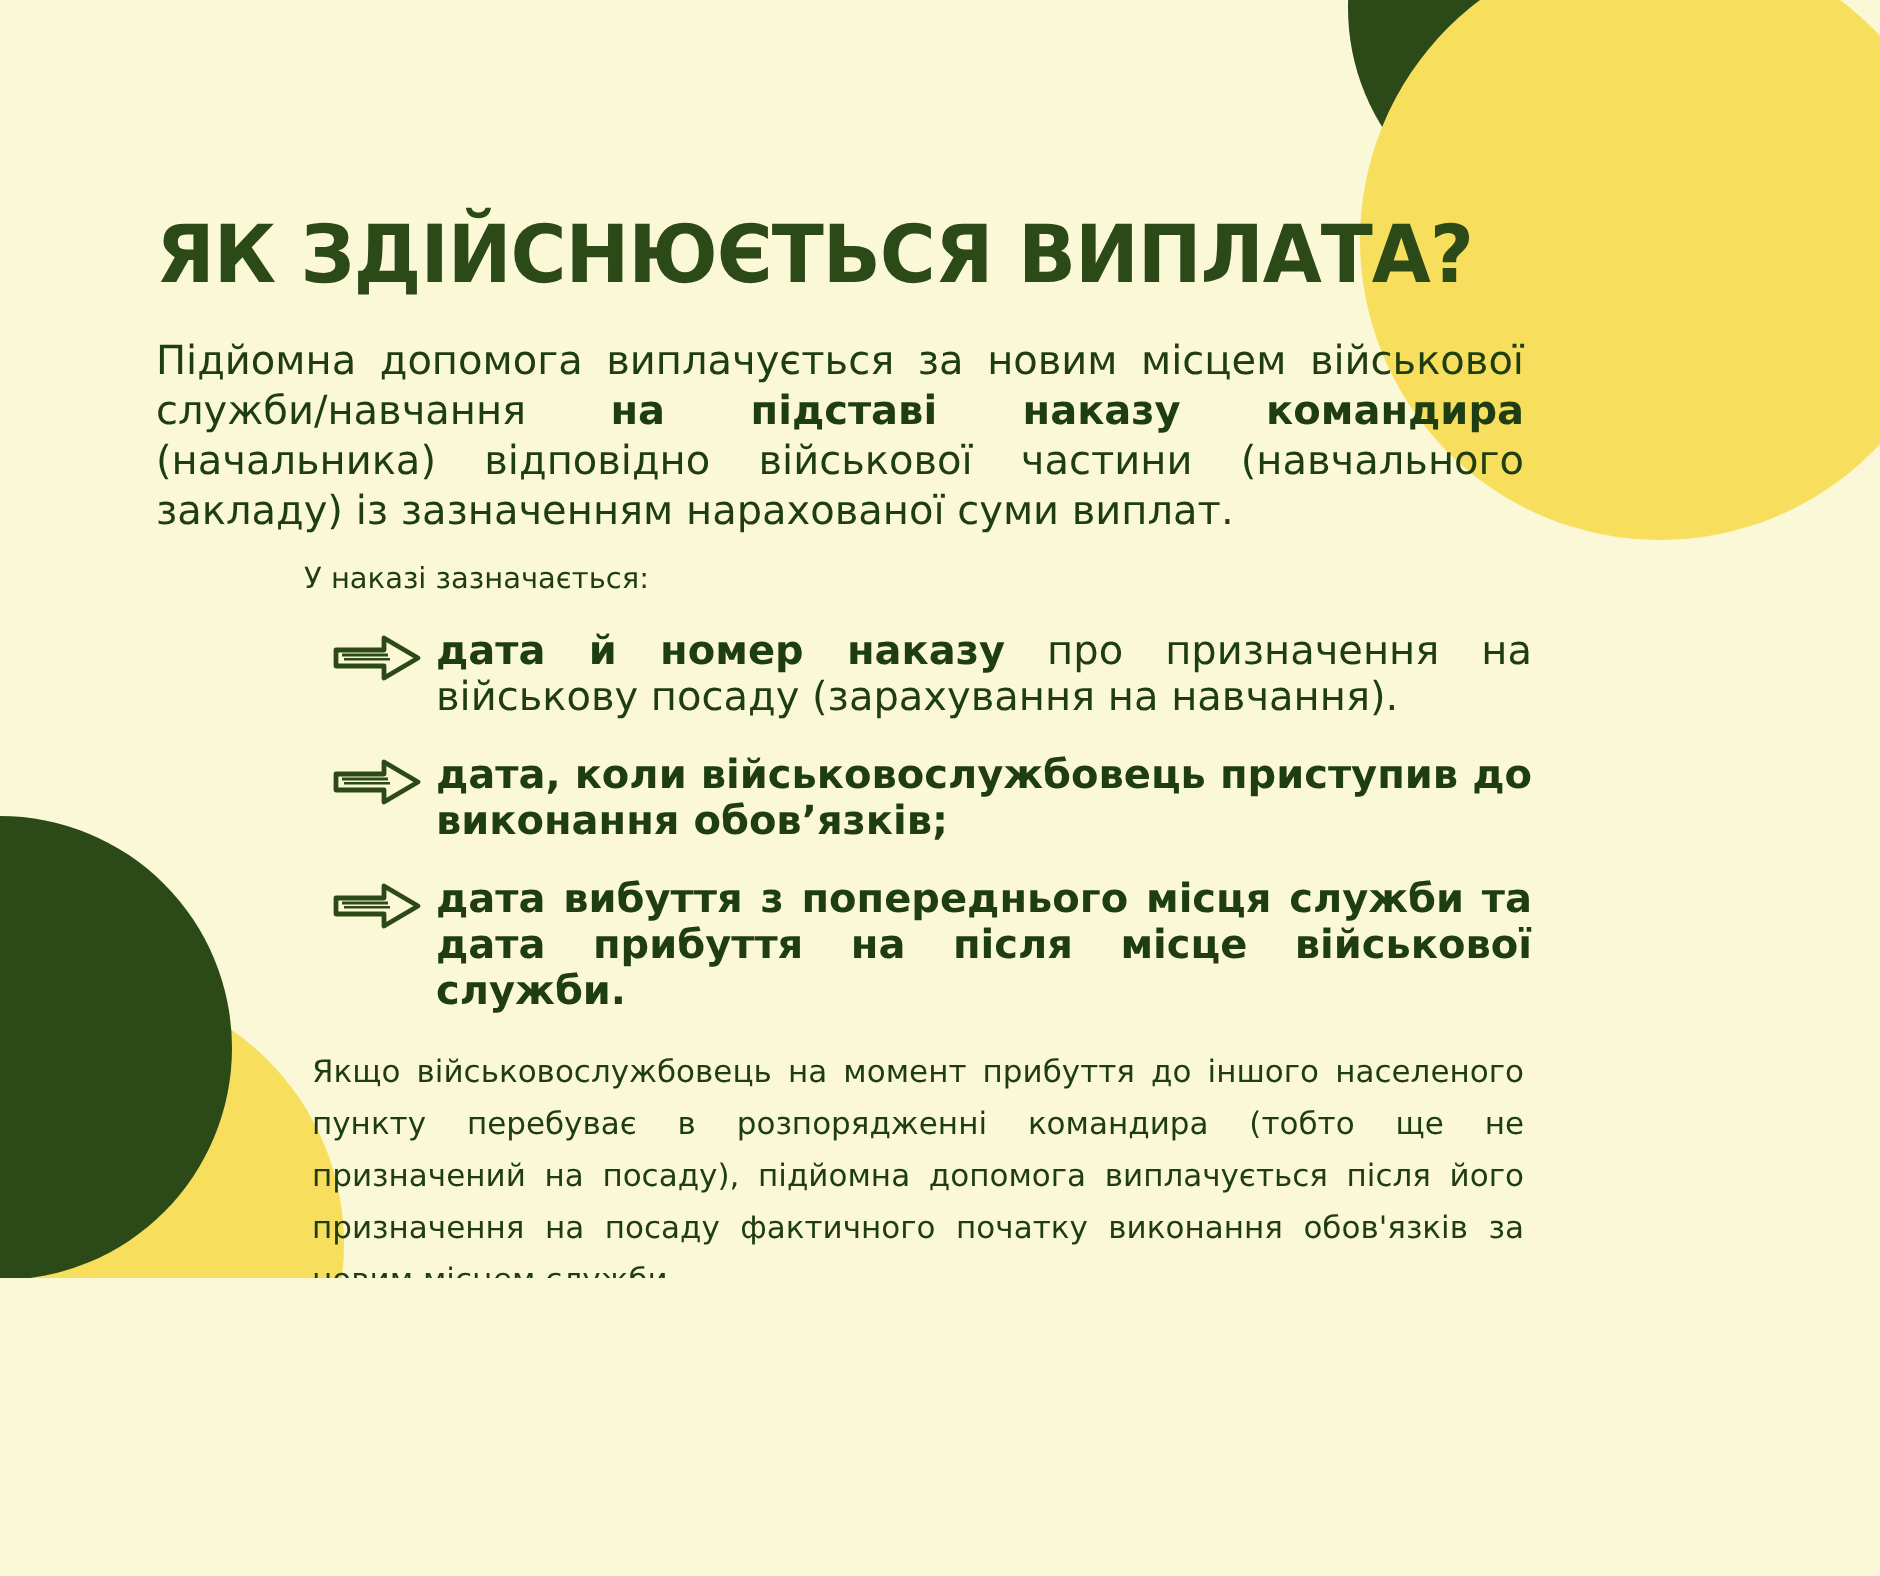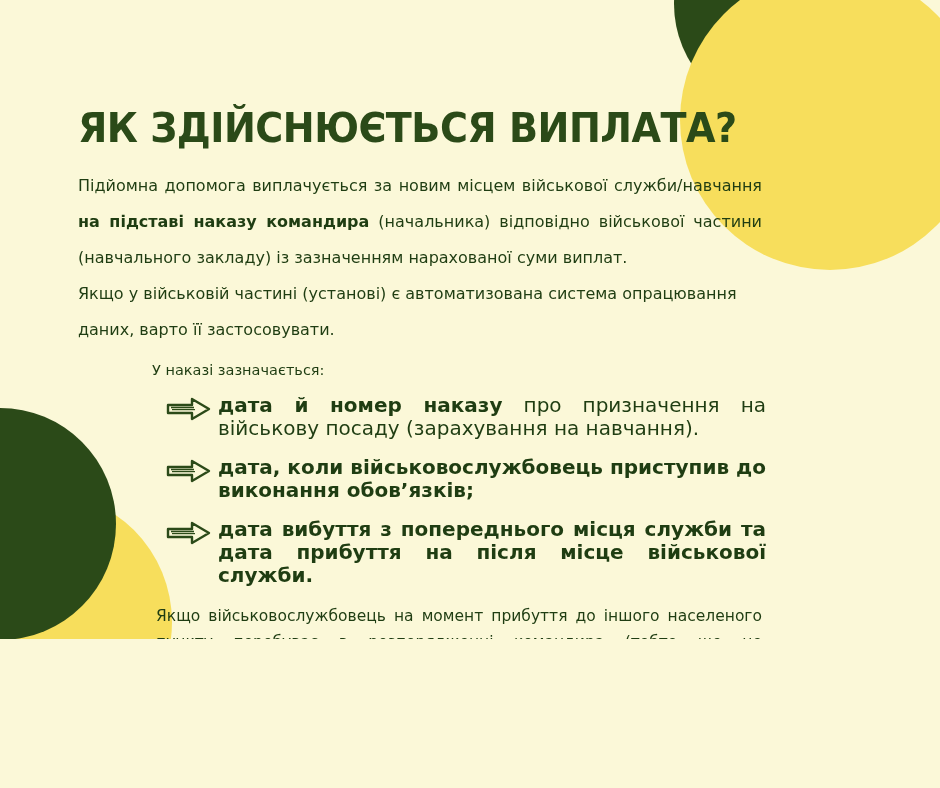--- a/index.html
+++ b/index.html
@@ -87,22 +87,22 @@
   .body-block {
     position: absolute;
     left: 78px;
     top: 168px;
     width: 684px;
     color: #1F3D12;
   }
 
   p {
     margin: 0 0 0 0;
-    font-size: 16px;
-    line-height: 36px;
+    font-size: 20px;
+    line-height: 25px;
     text-align: justify;
     color: #1F3D12;
   }
   p.left {
     text-align: left;
   }
   p + p {
     margin-top: 0px;
   }
   b, strong {
@@ -162,21 +162,20 @@
   <div class="deco deco-green-bl"></div>
 
   <div class="content">
 
     <h1 class="title">ЯК ЗДІЙСНЮЄТЬСЯ ВИПЛАТА?</h1>
 
     <div class="body-block">
 
       <p><span>Підйомна допомога виплачується за новим місцем військової служби/навчання </span><b>на підставі наказу командира</b><span> (начальника) відповідно військової частини (навчального закладу)   із зазначенням нарахованої суми виплат.</span></p>
 
-      <p class="left">Якщо у військовій частині (установі) є автоматизована система опрацювання даних, варто її застосовувати.</p>
 
       <div class="sub-head">У наказі зазначається:</div>
 
       <div class="bullets">
 
         <div class="bullet">
           <div class="bullet-icon">
             <svg width="46" height="26" viewBox="0 0 46 26" xmlns="http://www.w3.org/2000/svg">
               <path d="M2 9 H26 V3 L43 13 L26 23 V17 H2 Z" fill="none" stroke="#2B4A18" stroke-width="2.4" stroke-linejoin="round"></path>
               <path d="M5 11.5 H28" stroke="#2B4A18" stroke-width="1.6"></path>

